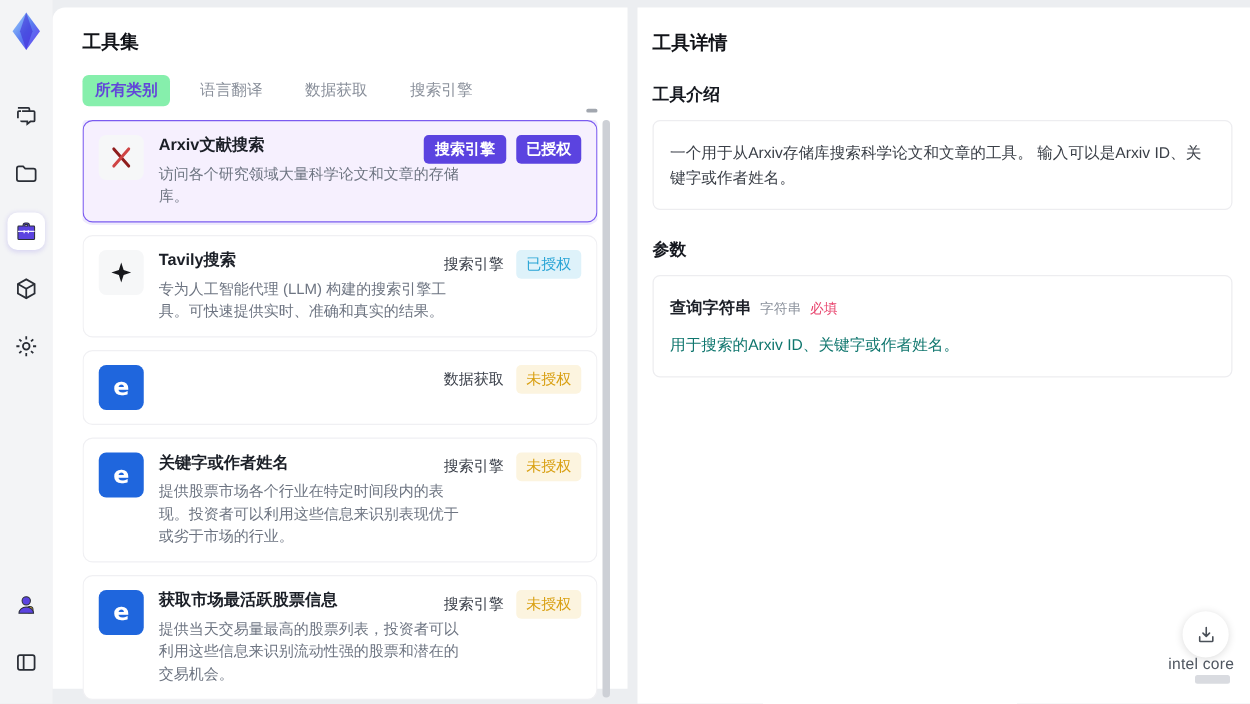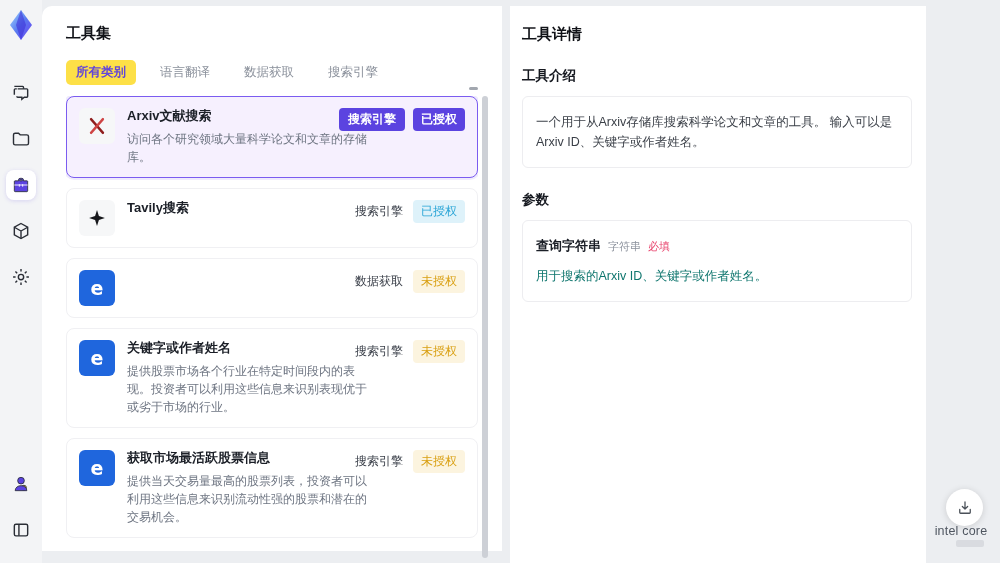--- a/index.html
+++ b/index.html
@@ -26,21 +26,21 @@
   .sidebar-bottom { margin-top:auto; display:flex; flex-direction:column; align-items:center; }
   
   .panel-left {
     position:absolute; left:42px; top:6px; width:460px; height:545px;
     background:#ffffff; border-radius:10px 0 0 0;
     padding:18px 0 0 24px;
   }
   .tools-title { font-size:15px; font-weight:700; color:#111318; }
   .tabs { margin-top:17px; display:flex; gap:14px; align-items:center; font-size:12.5px; color:#8a909b; }
   .tab { padding:4px 10px; border-radius:5px; cursor:pointer; white-space:nowrap; }
-  .tab.active { background:#fde047; color:#6246d9; font-weight:700; }
+  .tab.active { background:#86efac; color:#6246d9; font-weight:700; }
   .tool-list { margin-top:11px; width:412px; display:flex; flex-direction:column; gap:10px; overflow:hidden; height:470px; }
   .tool-card {
     border:1px solid #f0f0f3; border-radius:8px; background:#fff;
     padding:11px 12px; display:flex; gap:12px; position:relative; cursor:pointer; flex-shrink:0;
   }
   .tool-card.selected { background:#f6f0fe; border:1.5px solid #7b5cf0; box-shadow:0 0 0 2px rgba(122,92,240,.12); }
   .tool-icon {
     width:36px; height:36px; border-radius:6px; background:#f6f7f8;
     display:flex; align-items:center; justify-content:center; flex:0 0 36px; overflow:hidden;
   }
@@ -53,21 +53,21 @@
   .tag-cat { color:#3c414b; padding:3px 2px; white-space:nowrap; }
   .tag-auth { padding:3px 8px; border-radius:4px; white-space:nowrap; }
   .tag-auth.authorized { background:#def2fa; color:#2aa5d6; }
   .tag-auth.unauthorized { background:#fcf4df; color:#d9a013;text-align:center; }
   .tool-card.selected .tag-cat { background:#5b43e0; color:#fff; padding:3px 9px; border-radius:4px; font-weight:600; }
   .tool-card.selected .tag-auth { background:#5b43e0; color:#fff; font-weight:600; }
   .scroll-cap { position:absolute; right:24px; top:81px; width:9px; height:3px; background:#a2a7af; border-radius:2px; }
   .scrollbar-thumb { position:absolute; right:14px; top:90px; width:6px; height:462px; background:#cdd0d6; border-radius:3px; }
   
   .panel-right {
-    position:absolute; left:510px; top:6px; width:416px; height:557px;
+    position:absolute; left:510px; top:6px; width:490px; height:557px;
     background:#ffffff; padding:19px 14px 0 12px;
   }
   .detail-title { font-size:15px; font-weight:700; color:#111318; }
   .section-heading { font-size:13.5px; font-weight:700; color:#15181f; margin:23px 0 11px 0; }
   .info-box {
     border:1px solid #ededf0; border-radius:6px; background:#fff;
     padding:15px 13px; font-size:12.5px; color:#3a3f47; line-height:1.6;
   }
   .param-row-top { display:flex; align-items:baseline; gap:7px; }
   .param-name { font-size:13px; font-weight:700; color:#1b1f27; }
@@ -177,20 +177,21 @@
     </div>
   </div>
       <div class="tool-card">
     <div class="tool-icon">
           <svg width="20" height="20" viewBox="0 0 24 24">
             <path d="M12 2.5 L14.3 9.7 L21.5 12 L14.3 14.3 L12 21.5 L9.7 14.3 L2.5 12 L9.7 9.7 Z" fill="#17181c"></path>
           </svg>
         </div>
     <div class="tool-body">
       <div class="tool-name">Tavily搜索</div>
+      <div class="tool-desc">专为人工智能代理 (LLM) 构建的搜索引擎工具。可快速提供实时、准确和真实的结果。</div>
     </div>
     <div class="tool-tags">
       <span class="tag-cat">搜索引擎</span>
       <span class="tag-auth authorized">已授权</span>
     </div>
   </div>
       <div class="tool-card">
     <div class="tool-icon blue">e</div>
     <div class="tool-tags">
       <span class="tag-cat">数据获取</span>

